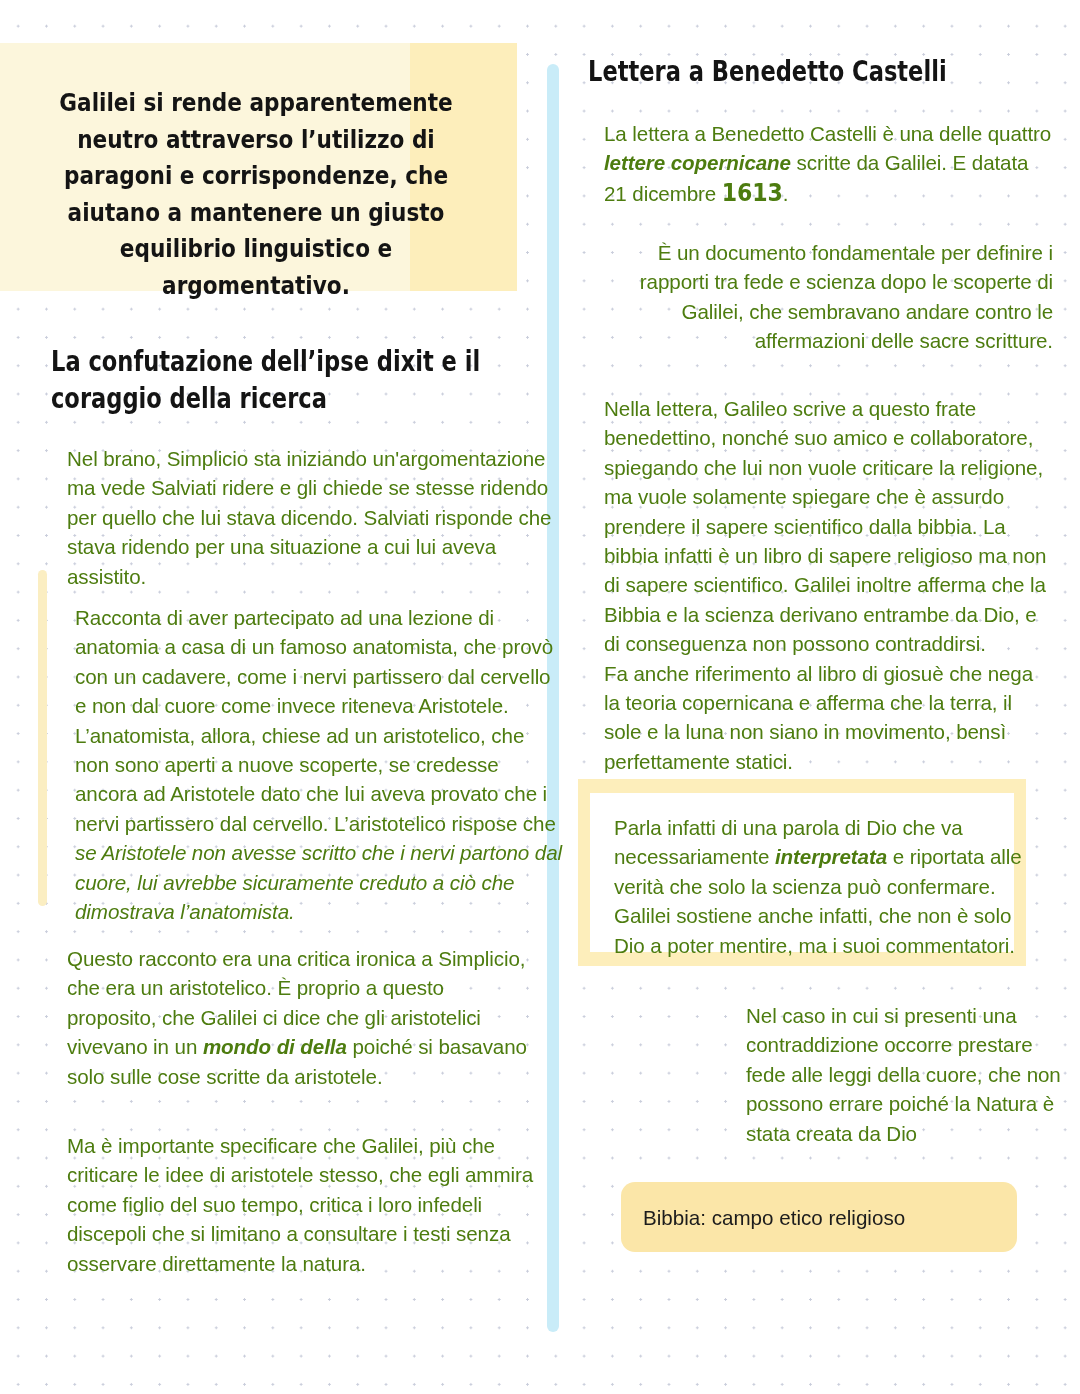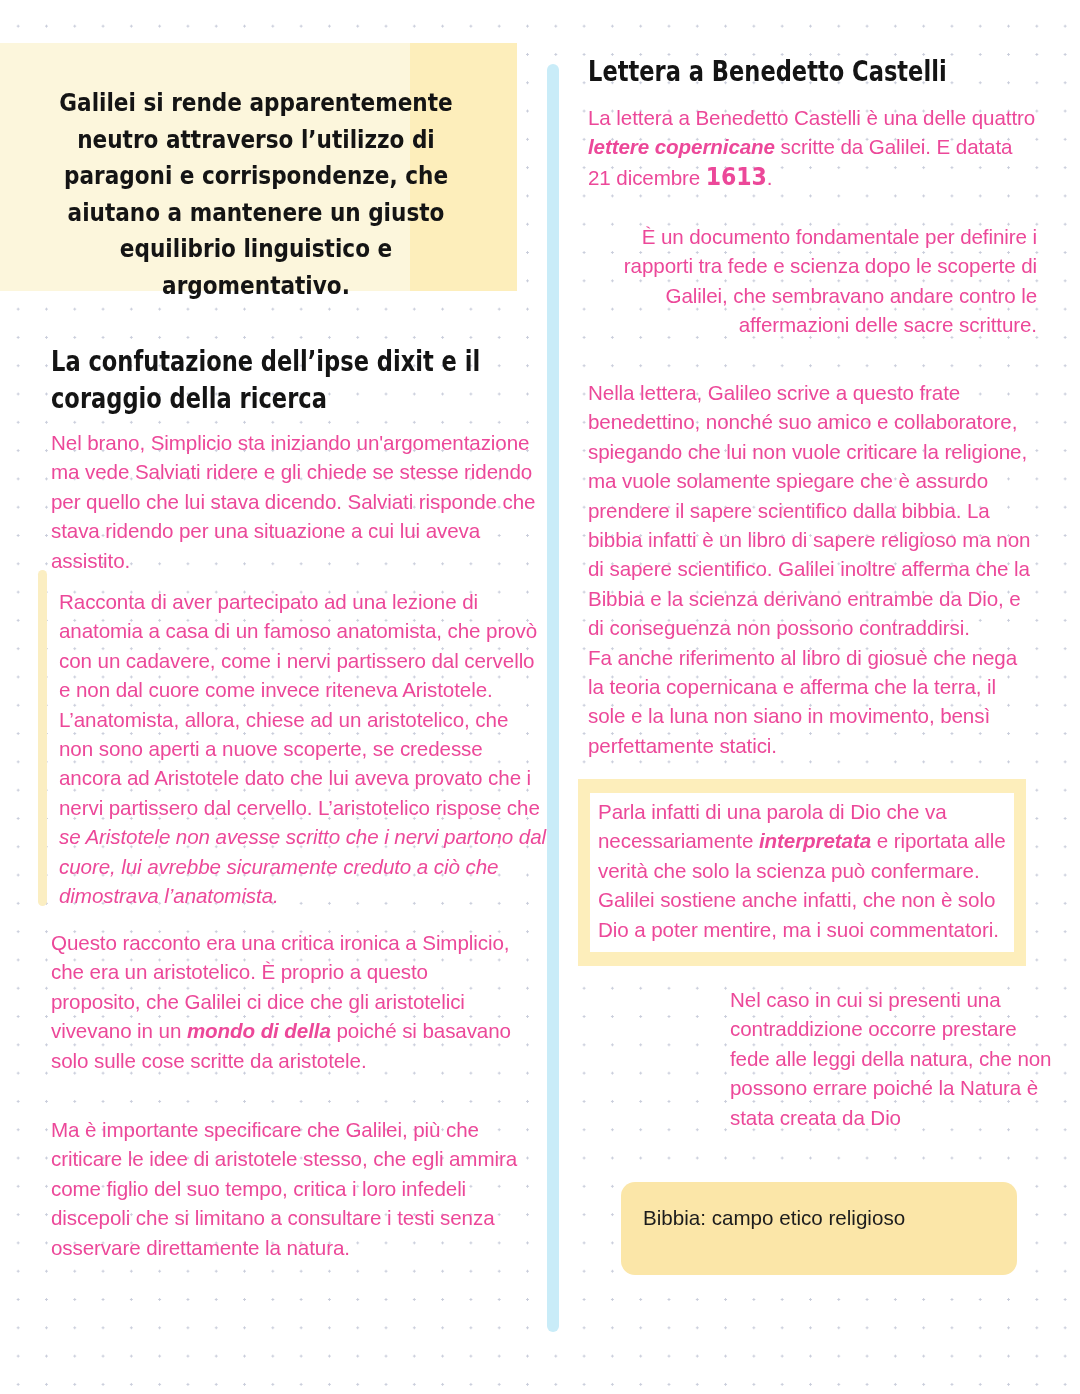--- a/index.html
+++ b/index.html
@@ -34,22 +34,22 @@
   
   .column { position: absolute; top: 0; }
   #left-column  { left: 0px;   width: 545px; }
   #right-column { left: 575px; width: 470px; }
 
   
   .body-text {
     font-size: 20.6px;
     line-height: 29.4px;
     letter-spacing: -0.1px;
-    color: #ec4899;
-    margin: 0;
+    color: #4d7c0f;
+    margin: 16px;
   }
   .body-text i  { font-style: italic; }
   .body-text .bi { font-style: italic; font-weight: bold; }
 
   h1.heading, h2.heading {
     font-family: "DejaVu Sans Condensed", "Liberation Sans Narrow", "Liberation Sans", sans-serif;
     font-weight: bold;
     font-stretch: condensed;
     transform: scaleX(0.88);
     transform-origin: left center;
@@ -133,21 +133,21 @@
 
   #right-para-4 {
     position: absolute;
     left: 155px; top: 985px;
     width: 323px;
   }
 
   #right-yellow-card {
     position: absolute;
     left: 621px; top: 1182px;
-    width: 396px; height: 93px;
+    width: 396px; height: 70px;
     background: #fbe6a8;
     border-radius: 14px;
     padding: 22px 0 4px 22px;
   }
   #right-yellow-card .card-line { font-size: 20.6px; line-height: 28.5px; }
 </style>
 </head>
 <body>
 
 <div id="divider"></div>
@@ -184,18 +184,18 @@
 
   <p class="body-text" id="right-para-3" style="white-space: pre-line;">Nella lettera, Galileo scrive a questo frate benedettino, nonché suo amico e collaboratore, spiegando che lui non vuole criticare la religione, ma vuole solamente spiegare che è assurdo prendere il sapere scientifico dalla bibbia. La bibbia infatti è un libro di sapere religioso ma non di sapere scientifico. Galilei inoltre afferma che la Bibbia e la scienza derivano entrambe da Dio, e di conseguenza non possono contraddirsi.
 Fa anche riferimento al libro di giosuè che nega la teoria copernicana e afferma che la terra, il sole e la luna non siano in movimento, bensì perfettamente statici.</p>
 
   <div id="right-highlight-box">
     <div class="inner">
       <p class="body-text" id="right-highlight-text"><span>Parla infatti di una parola di Dio che va necessariamente </span><span class="bi">interpretata</span><span> e riportata alle verità che solo la scienza può confermare. Galilei sostiene anche infatti, che non è solo Dio a poter mentire, ma i suoi commentatori.</span></p>
     </div>
   </div>
 
-  <p class="body-text" id="right-para-4">Nel caso in cui si presenti una contraddizione occorre prestare fede alle leggi della natura, che non possono errare poiché la Natura è stata creata da Dio</p>
+  <p class="body-text" id="right-para-4">Nel caso in cui si presenti una contraddizione occorre prestare fede alle leggi della cuore, che non possono errare poiché la Natura è stata creata da Dio</p>
 </div>
 
 <div id="right-yellow-card">
   <div class="card-line">Bibbia: campo etico religioso</div>
 </div>
 
 </body></html>

